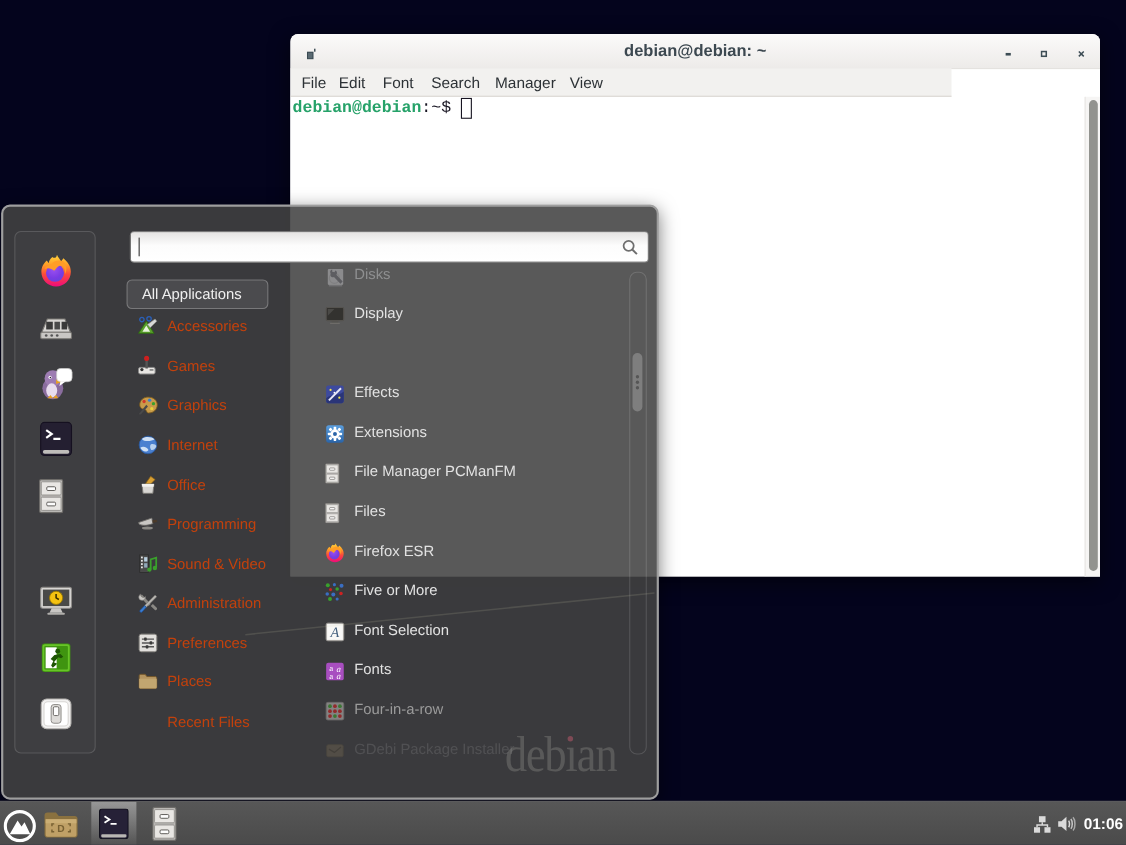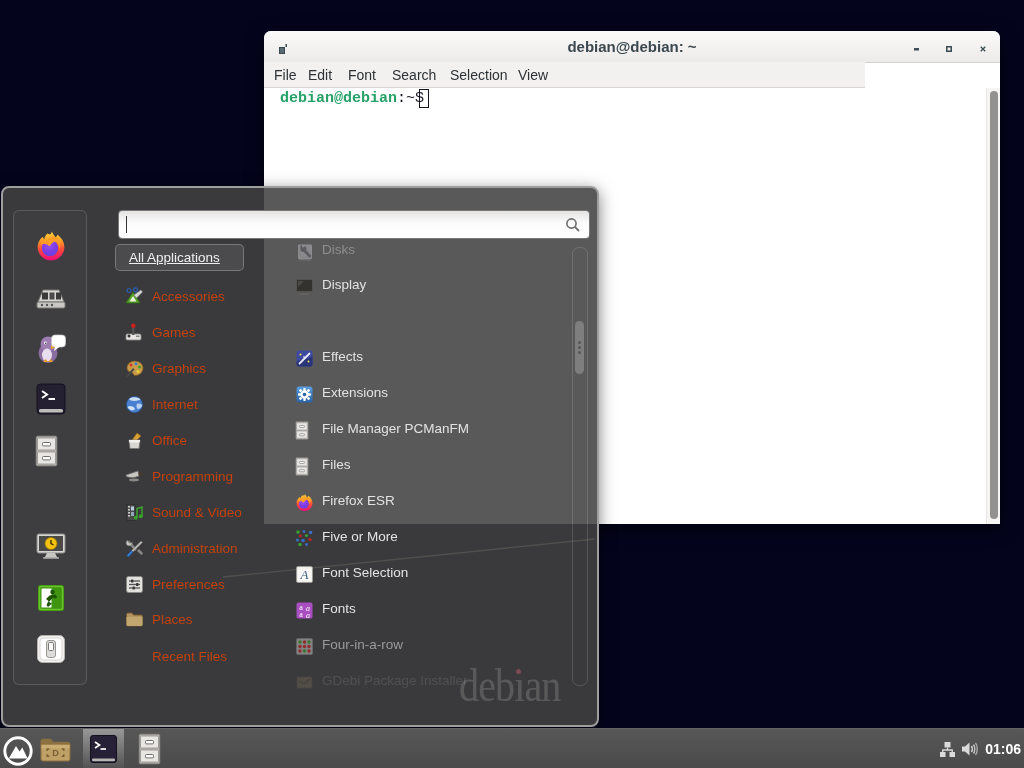--- a/index.html
+++ b/index.html
@@ -9,31 +9,31 @@
 #idot{position:absolute;left:512.5px;top:480.5px;width:5px;height:5px;border-radius:50%;background:#7e4a55;}
 
 #term{position:absolute;left:264px;top:31px;width:736px;height:493px;border-radius:7px 7px 0 0;box-shadow:0 5px 18px rgba(0,0,0,0.55);background:#ffffff;}
 #titlebar{position:absolute;left:0;top:0;width:736px;height:31px;border-radius:7px 7px 0 0;background:linear-gradient(#fbfafa,#edebe9);border-bottom:1px solid #d5d1cc;}
 #title{position:absolute;left:0;top:0;width:100%;text-align:center;font-size:15px;font-weight:bold;color:#3c4850;line-height:31px;}
 #titleicon{position:absolute;left:15px;}
 #menubar{position:absolute;left:0;top:31px;width:601px;height:25px;background:#f2f1ef;border-bottom:1px solid #dad6d1;font-size:14px;color:#2d3236;}
 #menubar span{position:absolute;top:5px;}
 #tcontent{position:absolute;left:0;top:57px;width:736px;height:436px;background:#ffffff;}
 #prompt{position:absolute;left:2px;top:1px;font-family:"Liberation Mono",monospace;font-size:15px;line-height:19px;color:#171421;white-space:pre;}
-#prompt b{color:#26a269;margin-left:14px;}
+#prompt b{color:#26a269;}
 #cursor{position:absolute;left:155px;top:1px;width:8px;height:17px;border:1.5px solid #171421;}
 #tscroll{position:absolute;right:0;top:0;width:13px;height:436px;background:#f6f5f4;border-left:1px solid #e8e6e3;}
 #tthumb{position:absolute;right:2.5px;top:3px;width:8px;height:428px;border-radius:5px;background:#92938f;}
 
 #menu{position:absolute;left:1px;top:186px;width:594px;height:537px;background:rgba(66,66,66,0.878);border:2px solid #9e9e9e;border-radius:8px;box-shadow:0 4px 16px rgba(0,0,0,0.5);}
 .mabs{position:absolute;}
 #favbox{position:absolute;left:9.5px;top:22px;width:72px;height:473px;border:1px solid rgba(255,255,255,0.14);border-radius:6px;background:rgba(255,255,255,0.025);}
 #searchbox{position:absolute;left:115px;top:22px;width:470px;height:27px;border:1px solid #787878;border-radius:4px;background:linear-gradient(#e4e3e2,#fcfcfc 45%,#ffffff);}
 #scursor{position:absolute;left:7px;top:5px;width:1px;height:17px;background:#333;}
-#allapps{position:absolute;left:112px;top:56px;width:114px;height:25px;border:1px solid rgba(255,255,255,0.25);border-radius:5px;background:rgba(255,255,255,0.09);color:#efefef;font-size:13.5px;line-height:25px;padding-left:13px;text-decoration:underline;}
+#allapps{position:absolute;left:112px;top:66px;width:114px;height:25px;border:1px solid rgba(255,255,255,0.25);border-radius:5px;background:rgba(255,255,255,0.09);color:#efefef;font-size:13.5px;line-height:25px;padding-left:13px;}
 .cat{position:absolute;left:122px;height:26px;display:flex;align-items:center;color:#c2410c;font-size:13.5px;}
 .cat .ci{width:19px;height:19px;margin-right:8px;flex:none;}
 .app{position:absolute;left:292px;height:26px;display:flex;align-items:flex-start;color:#e2e2e2;font-size:13.5px;}
 .app .ai{width:19px;height:19px;margin-right:8px;flex:none;}
 #mscrolltrack{position:absolute;left:569px;top:59px;width:14px;height:437px;border:1px solid rgba(255,255,255,0.14);border-radius:7px;}
 #mscrollthumb{position:absolute;left:571.5px;top:133px;width:9px;height:53px;border-radius:4.5px;background:#7e7e7e;display:flex;flex-direction:column;align-items:center;justify-content:center;gap:2px;}
 .grip{width:3px;height:3px;border-radius:50%;background:#565656;}
 .fav{position:absolute;left:32px;width:32px;height:32px;}
 .fav svg{display:block;}
 
@@ -70,21 +70,21 @@
         </svg>
       <svg style="position:absolute;left:716px;top:15px" width="6" height="6" viewBox="0 0 8 8">
           <path d="M1 1 L7 7 M7 1 L1 7" stroke="#3d4d55" stroke-width="1.8"></path>
         </svg>
     </div>
     <div id="menubar">
       <span style="left:10px">File</span>
         <span style="left:44px">Edit</span>
         <span style="left:84px">Font</span>
         <span style="left:128px">Search</span>
-        <span style="left:186px">Selection</span>
+        <span style="left:186px">Manager</span>
         <span style="left:254px">View</span>
     </div>
   </div>
   <div id="menu">
       <div id="idot"></div>
     <div id="favbox"></div>
     <div id="searchbox">
         <div id="scursor"></div>
       <svg style="position:absolute;right:8px;top:6px" width="16" height="16" viewBox="0 0 16 16">
           <circle cx="6.5" cy="6.5" r="4.6" fill="none" stroke="#6e6e6e" stroke-width="1.6"></circle>

